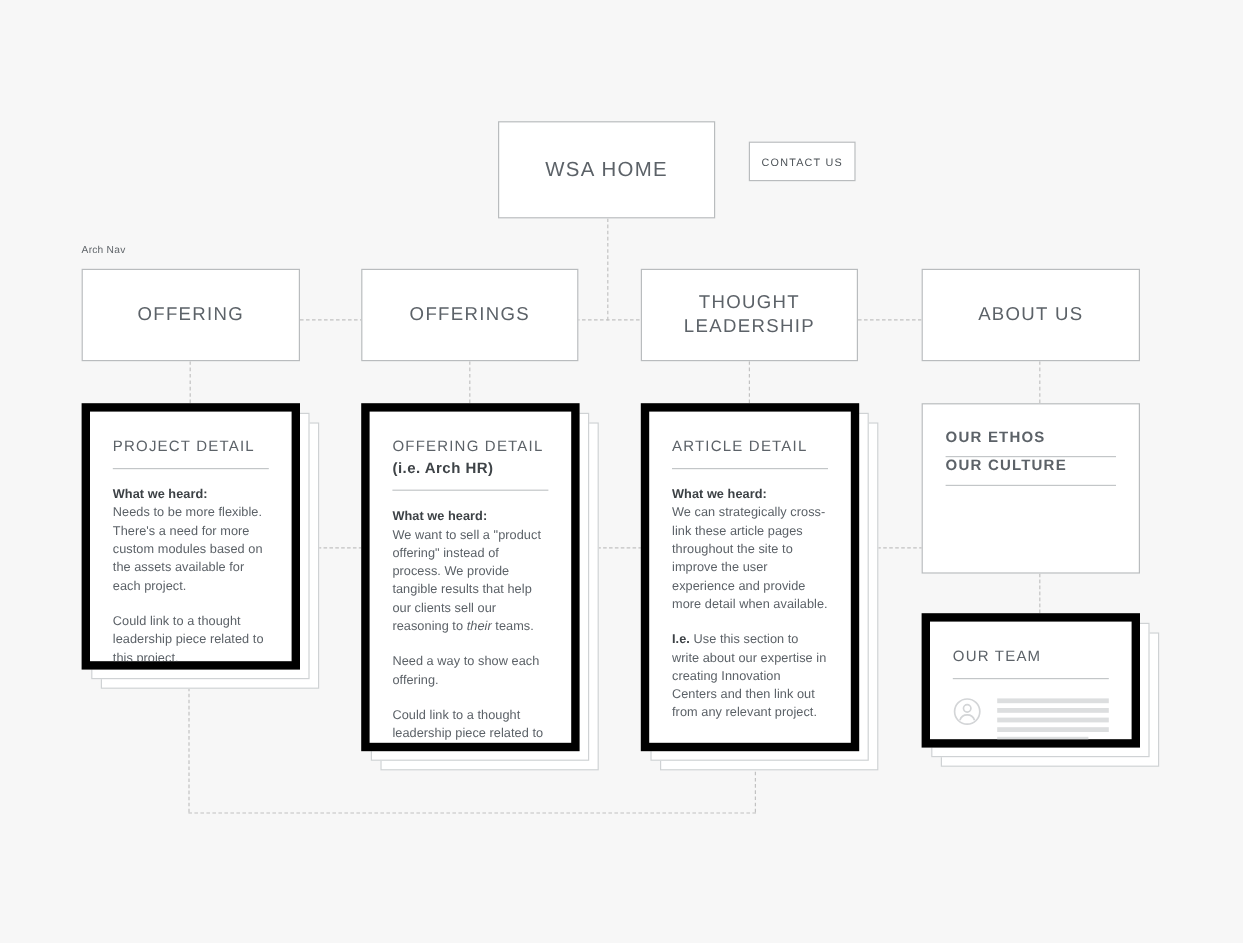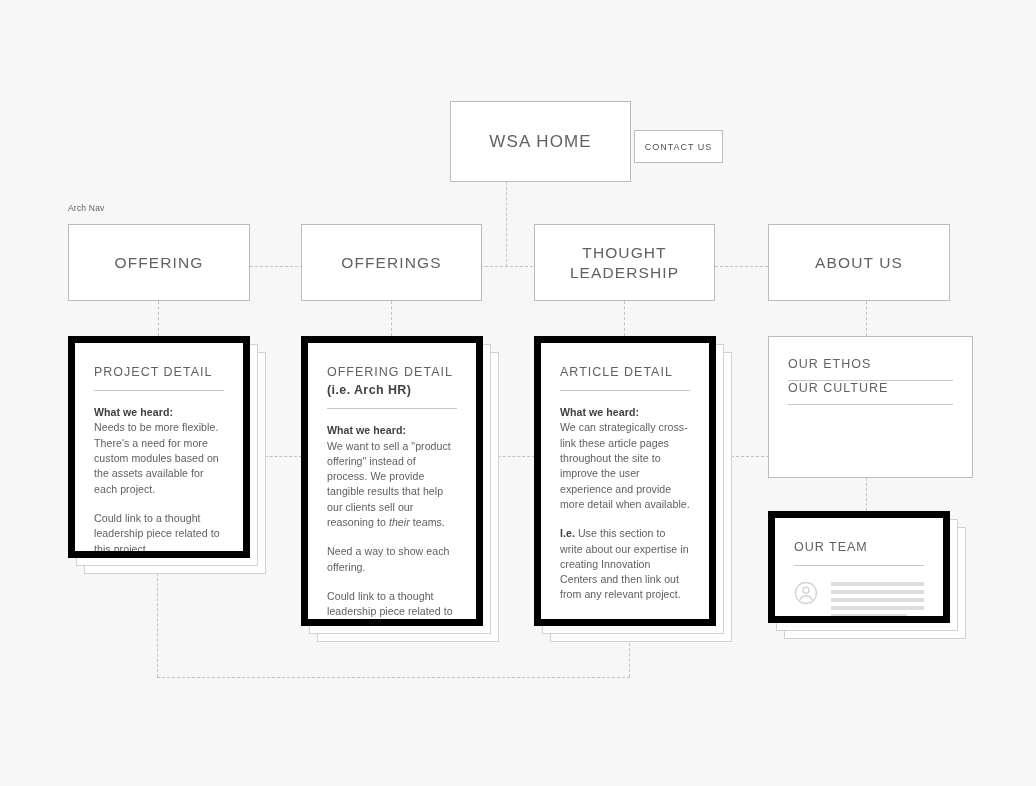--- a/index.html
+++ b/index.html
@@ -46,35 +46,33 @@
     justify-content: center;
     text-align: center;
     z-index: 3;
   }
 
   .home-box {
     left: 415px;
     top: 101px;
     width: 181px;
     height: 81px;
-    margin-left: 35px;
   }
   .home-box .label {
     font-size: 17px;
     letter-spacing: 1.1px;
     color: #5c6268;
     font-weight: 400;
   }
 
   .contact-box {
     left: 624px;
-    top: 130px;
+    top: 118px;
     width: 89px;
     height: 33px;
-    margin-left: 10px;
   }
   .contact-box .label {
     font-size: 9px;
     letter-spacing: 1.0px;
     color: #4c5257;
     font-weight: 400;
   }
 
   .nav-box {
     top: 224px;
@@ -290,21 +288,21 @@
           <b>What we heard:</b><br>
           <span>We can strategically cross-link these article pages throughout the site to improve the user experience and provide more detail when available.</span>
         </p>
         <p>
           <b>I.e.</b><span> Use this section to write about our expertise in creating Innovation Centers and then link out from any relevant project.</span>
         </p>
       </div>
     </div>
   </div>
 
-  <div class="list-card" style="left:768px; top:336px; width:205px; height:142px;">
+  <div class="list-card" style="left:768px; top:336px; width:182px; height:142px;font-weight:bold;">
     <div class="row">OUR ETHOS</div>
     <div class="divider"></div>
     <div class="row">OUR CULTURE</div>
     <div class="divider"></div>
   </div>
 
   <div class="stack" style="left:768px; top:511px; width:198px; height:128px;">
     <div class="sheet s3" style="width:182px; height:112px;"></div>
     <div class="sheet s2" style="width:182px; height:112px;"></div>
     <div class="card" style="width:182px; height:112px;">

